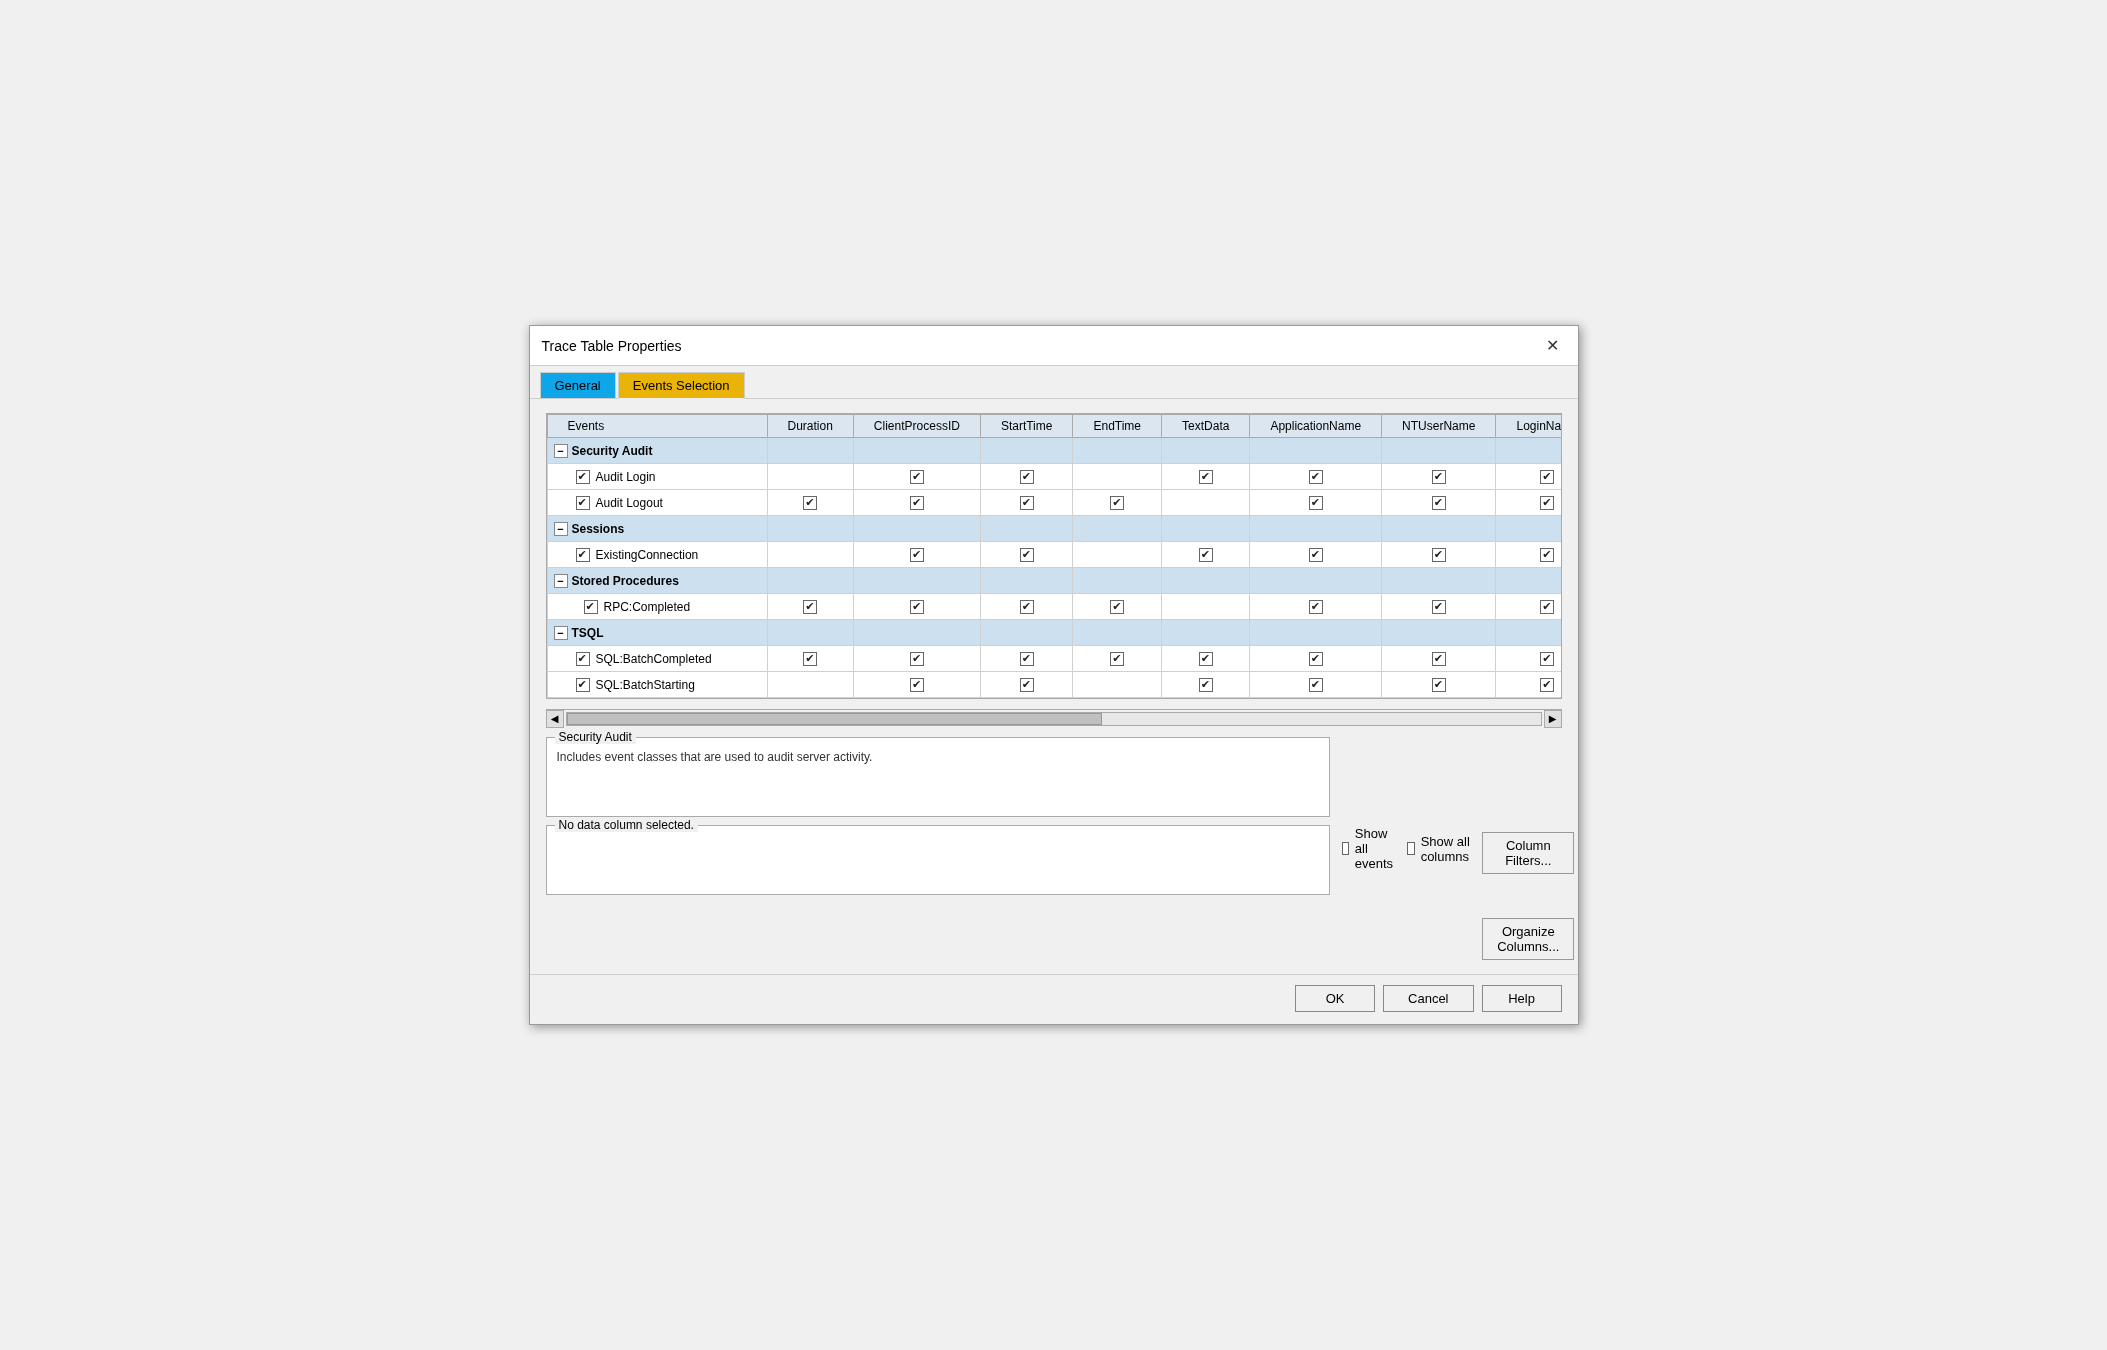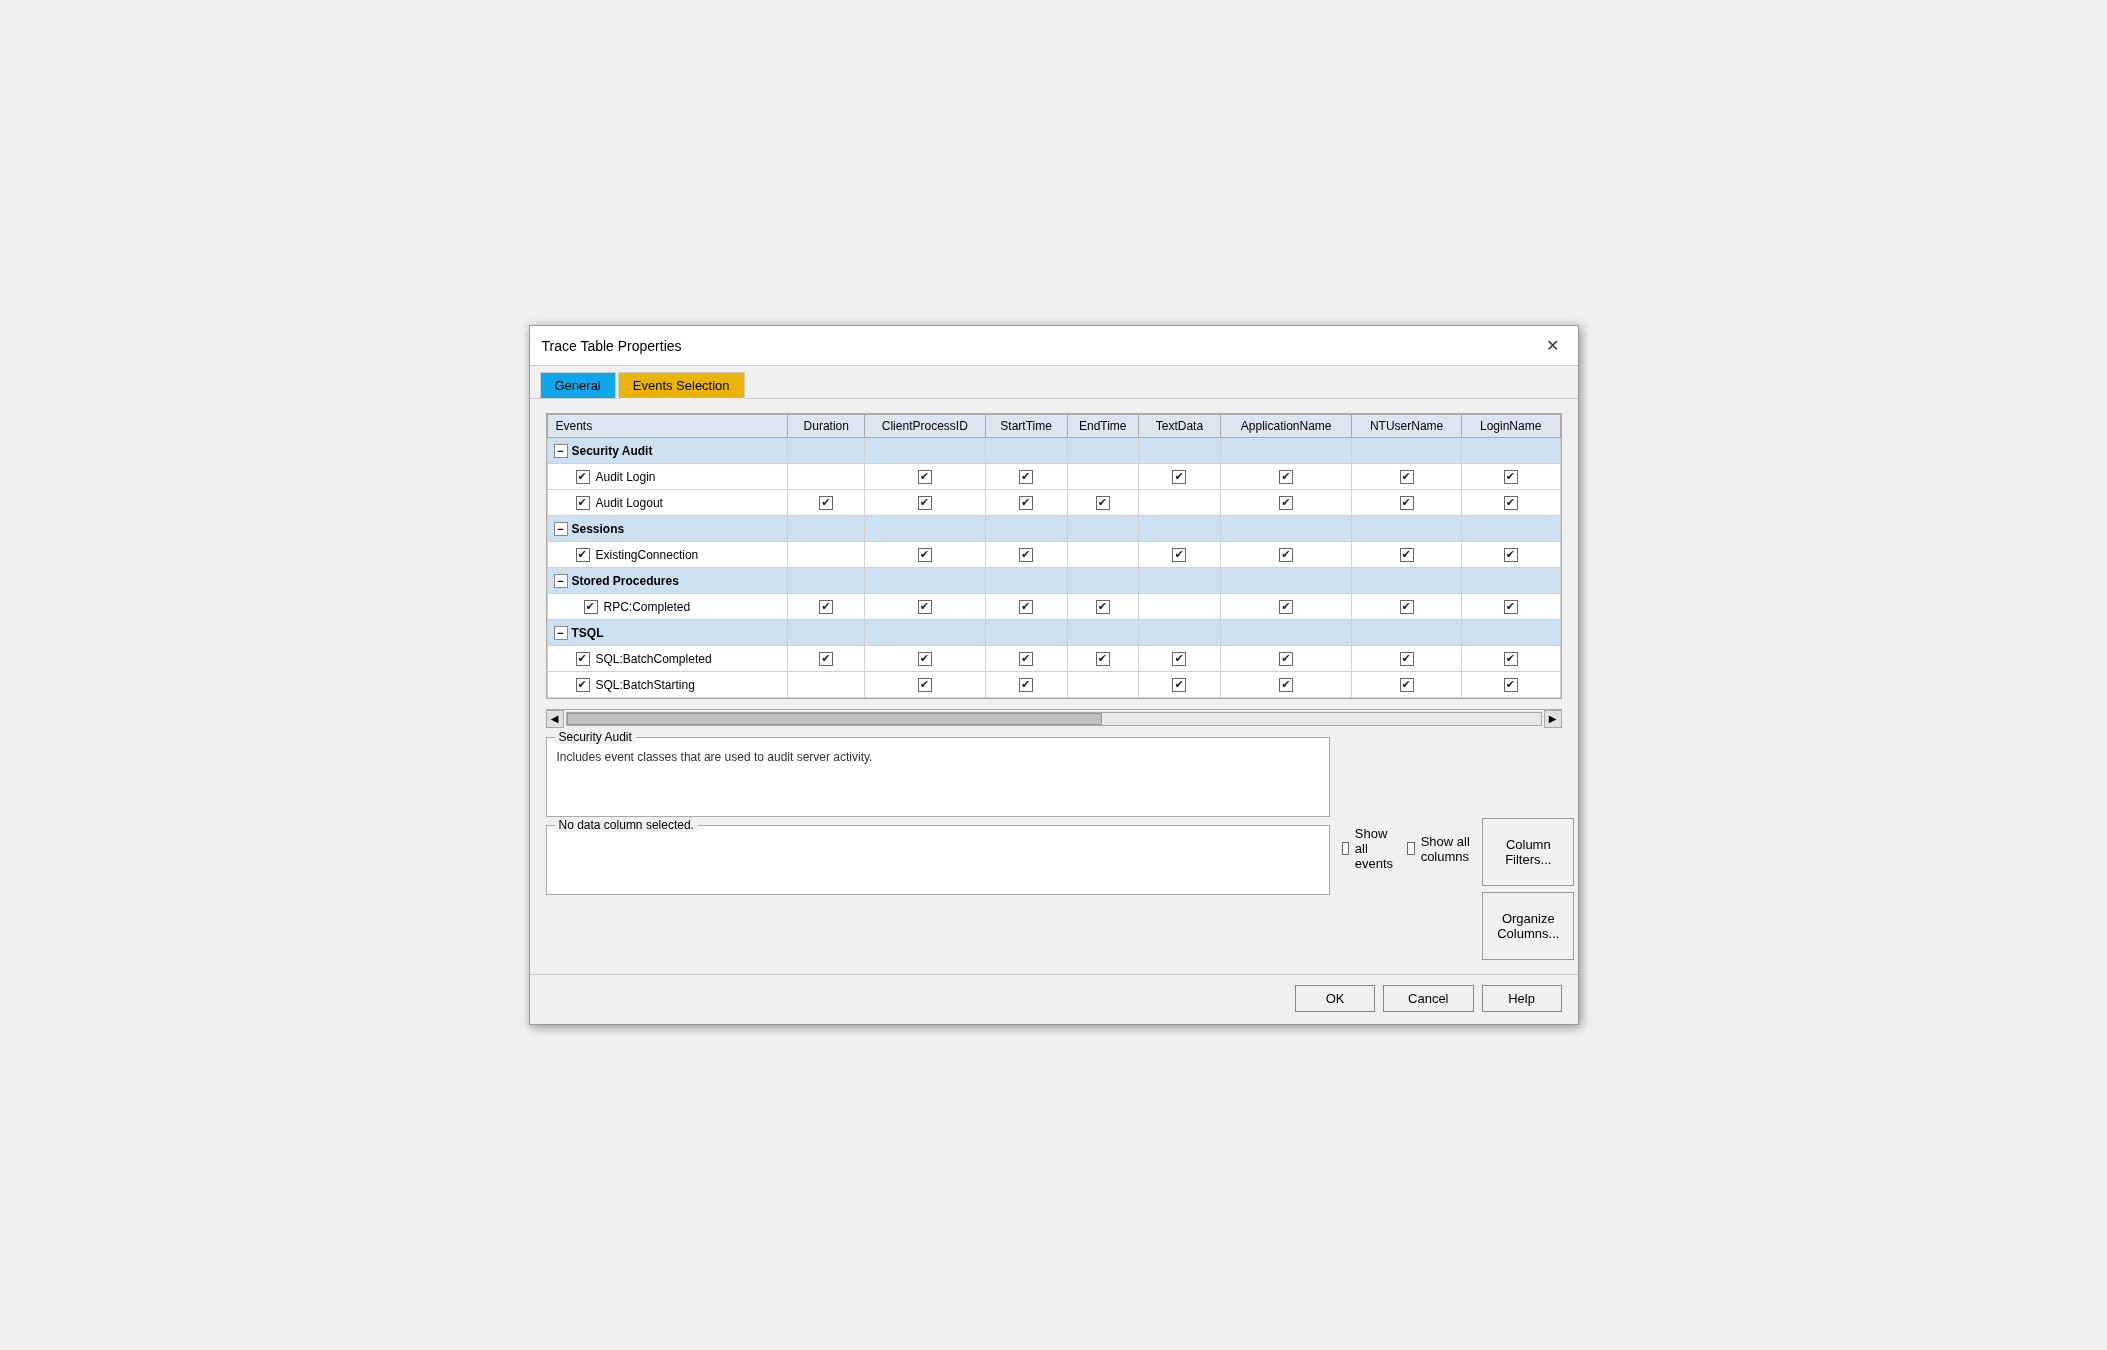--- a/index.html
+++ b/index.html
@@ -81,21 +81,21 @@
       position: relative;
     }
     table {
       border-collapse: collapse;
       min-width: 900px;
       width: 100%;
     }
     thead tr th {
       background: #dce6f1;
       border: 1px solid #aaa;
-      padding: 4px 8px;
+      padding: 4px 20px;
       font-weight: normal;
       font-size: 12px;
       white-space: nowrap;
       text-align: left;
     }
     tbody tr td {
       border: 1px solid #d0d0d0;
       padding: 3px 6px;
       font-size: 12px;
       height: 26px;
@@ -225,26 +225,27 @@
     .checkbox-option .cb {
       width: 13px; height: 13px;
     }
     .btn-group {
       display: flex;
       flex-direction: column;
       gap: 6px;
       margin-top: auto;
     }
     .btn {
-      padding: 18px 14px;
+      padding: 5px 14px;
       background: #f0f0f0;
       border: 1px solid #999;
       cursor: pointer;
       font-size: 13px;
       text-align: center;
+      margin-top: 38px;
     }
     .footer {
       display: flex;
       justify-content: flex-end;
       gap: 8px;
       padding: 10px 16px 12px;
       border-top: 1px solid #ccc;
     }
     .footer-btn {
       padding: 5px 24px;

